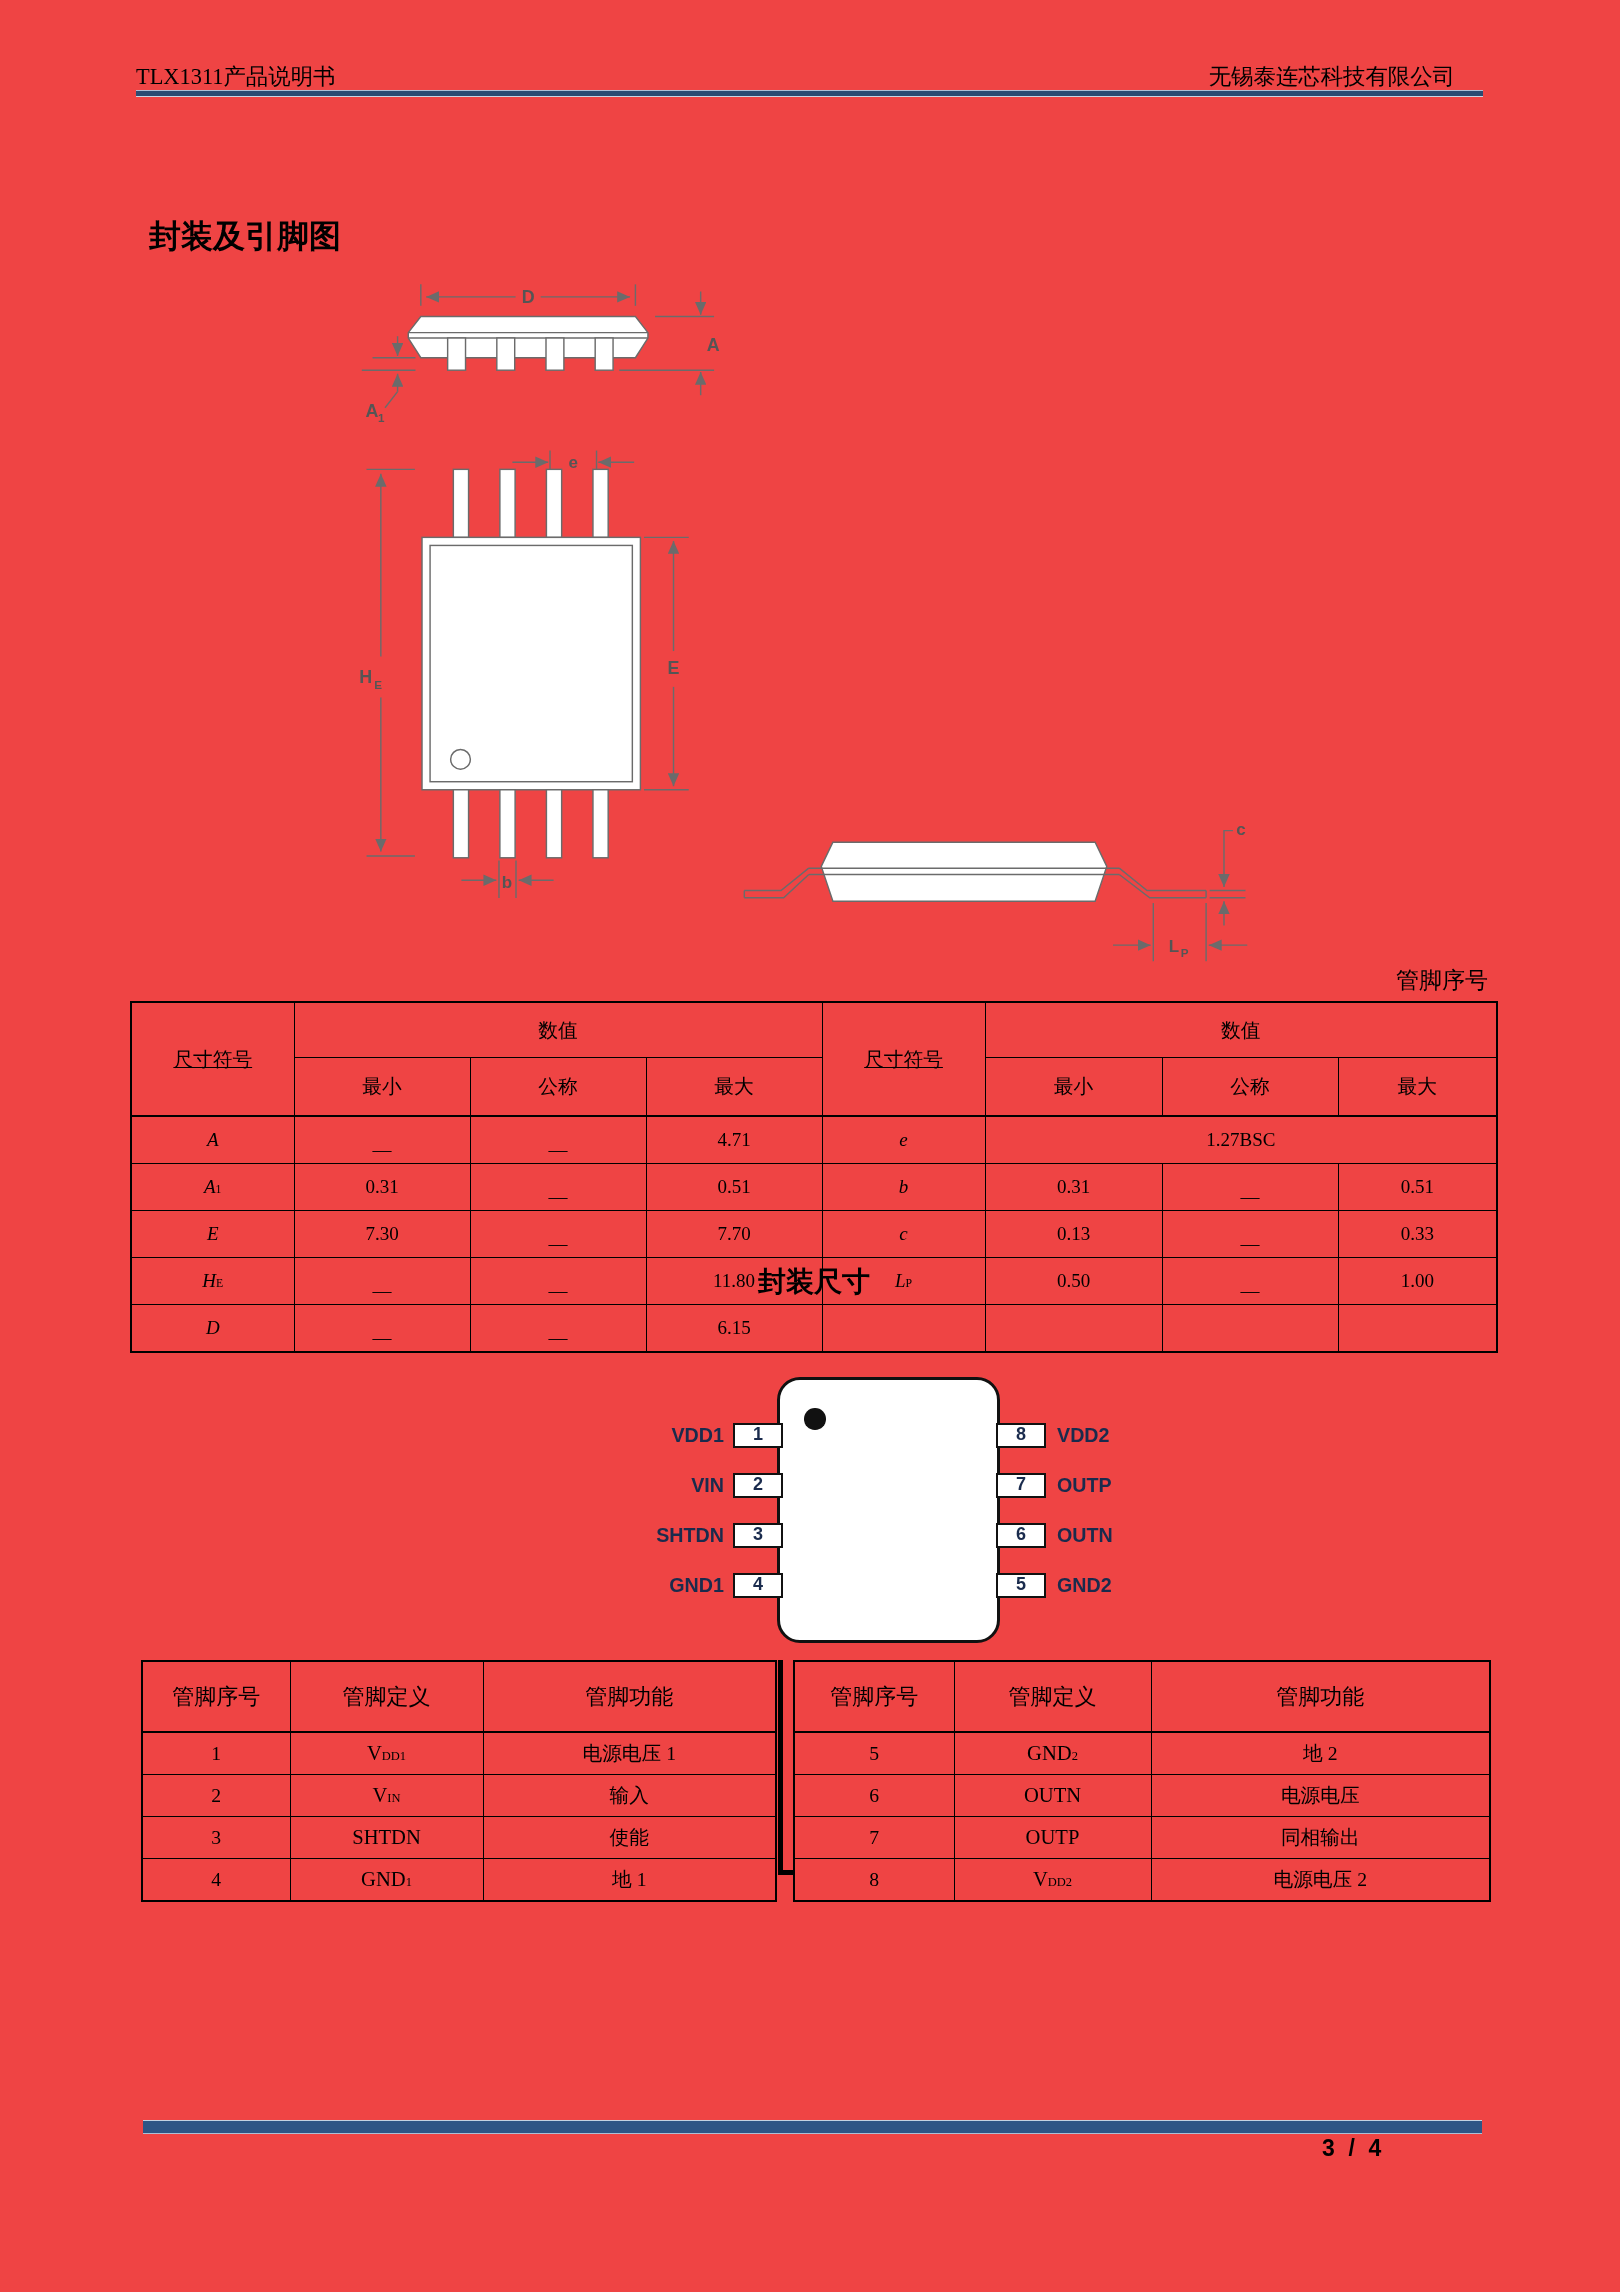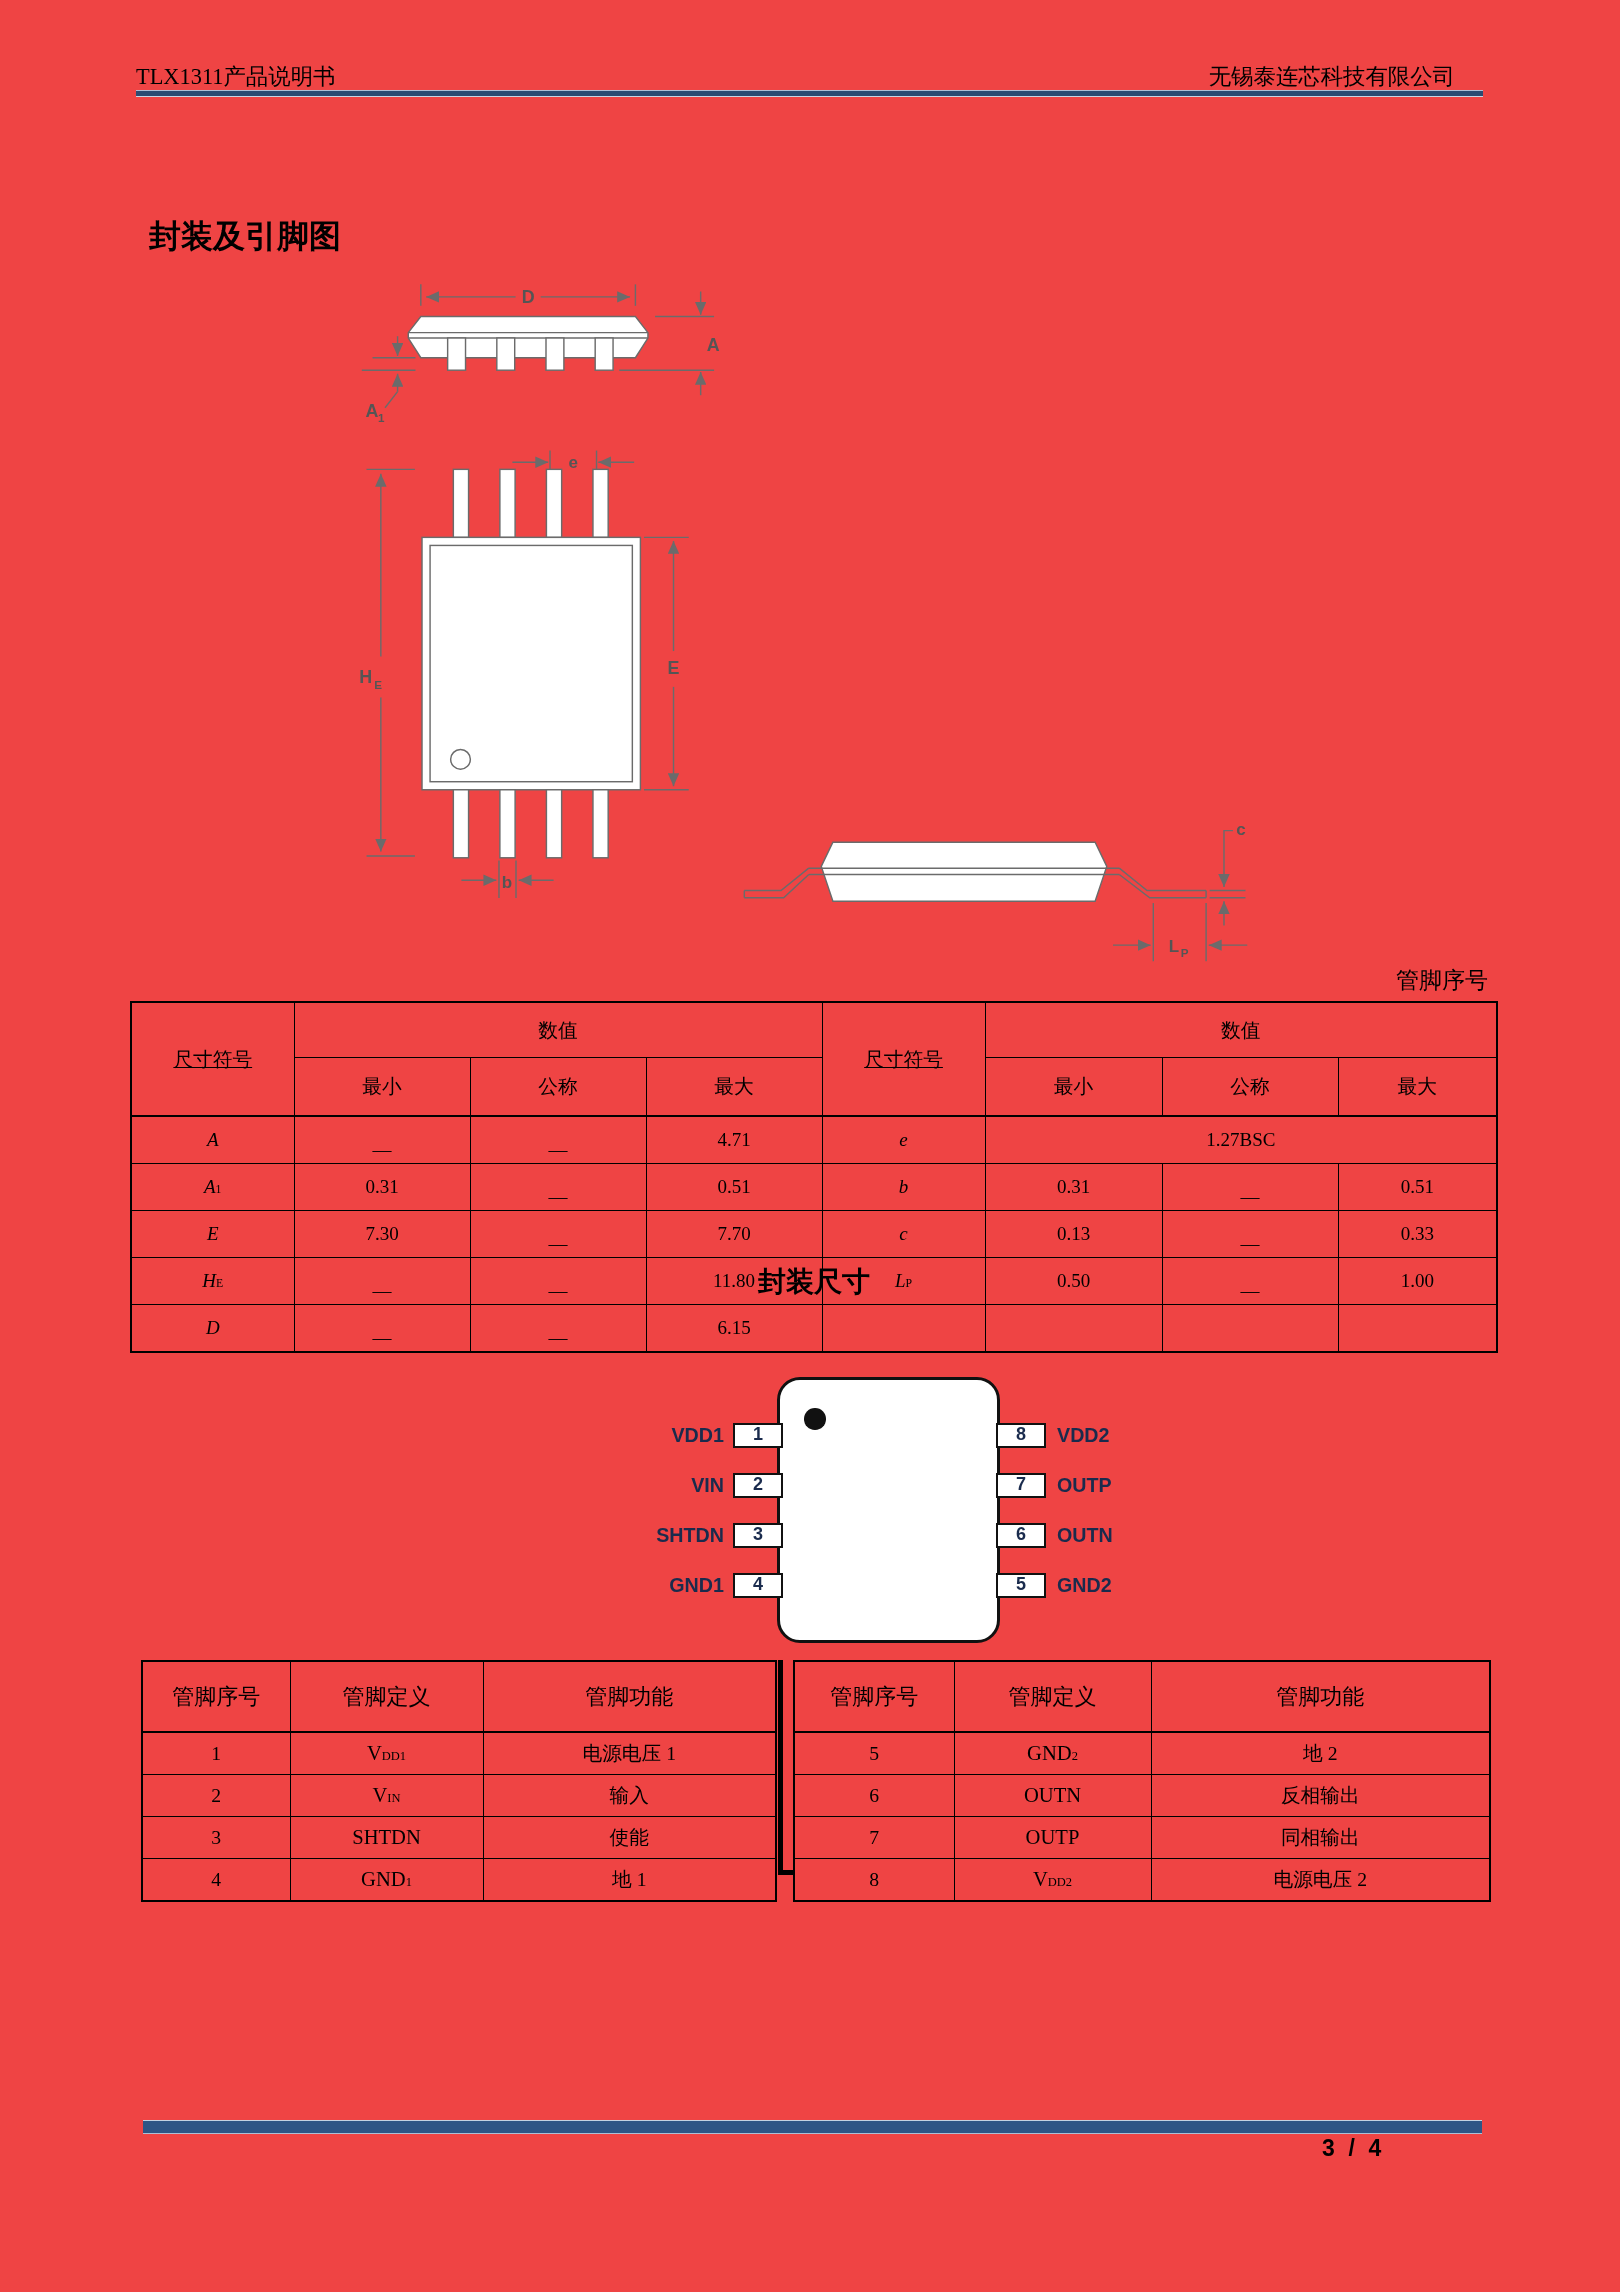--- a/index.html
+++ b/index.html
@@ -339,21 +339,21 @@
       <th>管脚功能</th>
     </tr>
     <tr>
       <td>5</td>
       <td><span class="defmain">GND</span><span class="defsub">2</span></td>
       <td>地 2</td>
     </tr>
     <tr>
       <td>6</td>
       <td><span class="defmain">OUTN</span><span class="defsub"></span></td>
-      <td>反相输出</td>
+      <td>电源电压</td>
     </tr>
     <tr>
       <td>7</td>
       <td><span class="defmain">OUTP</span><span class="defsub"></span></td>
       <td>同相输出</td>
     </tr>
     <tr>
       <td>8</td>
       <td><span class="defmain">V</span><span class="defsub">DD2</span></td>
       <td>电源电压 2</td>

